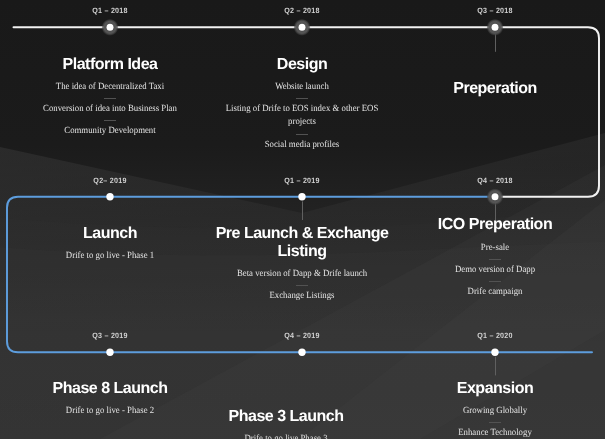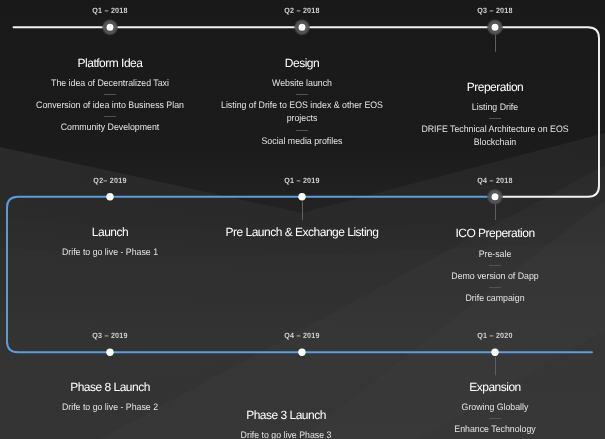--- a/index.html
+++ b/index.html
@@ -8,22 +8,22 @@
        font-family:"Liberation Sans",sans-serif;color:#fff;
        -webkit-font-smoothing:antialiased;text-rendering:geometricPrecision;}
   #stage{position:relative;width:605px;height:439px;overflow:hidden;
          background:#4d7c0f;}
   .bg-layer{position:absolute;left:0;top:0;width:605px;height:439px;}
   svg.track{position:absolute;left:0;top:0;width:605px;height:439px;}
   .qlabel{position:absolute;font-size:7.7px;font-weight:700;letter-spacing:0.25px;
           color:#d2d2d2;text-align:center;white-space:nowrap;top:0;
           transform:translateX(-50%) scaleX(0.93);}
   .col{position:absolute;text-align:center;transform:translateX(-50%);width:180px;}
-  .col .title{margin:0 0 7.5px 0;font-size:12px;font-weight:400;color:#fff;letter-spacing:-0.5px;}
-  .col ul{margin:0;padding:0;list-style:none;}
+  .col .title{margin:0 0 7.5px 0;font-size:16px;font-weight:700;color:#fff;letter-spacing:-0.5px;}
+  .col ul{margin:0;padding:0;list-style:none;font-family:Liberation Serif, serif;}
   .col li{font-size:9.45px;color:#e4e4e4;line-height:13.1px;font-weight:400;letter-spacing:0px;transform:scaleX(0.93);transform-origin:center;}
   .sep{width:12px;height:1px;background:#525252;margin:4px auto 4px;}
 </style>
 </head>
 <body>
 
 <div id="stage">
   <svg class="bg-layer" viewBox="0 0 605 439" preserveAspectRatio="none">
     <defs>
       <linearGradient id="gv" x1="0" y1="0" x2="0" y2="1">
@@ -96,39 +96,39 @@
           <li>Website launch</li>
           <div class="sep"></div>
           <li>Listing of Drife to EOS index &amp; other EOS projects</li>
           <div class="sep"></div>
           <li>Social media profiles</li>
         </ul>
       </div>
       <div class="qlabel" style="left: 495px; top: 6.3px;">Q3 – 2018</div>
       <div class="col" style="left: 495px; top: 55.8px; margin-top: 24px;">
         <div class="title">Preperation</div>
-        <ul>
-          <li>Listing Drife</li>
-          <div class="sep"></div>
-          <li>DRIFE Technical Architecture on EOS Blockchain</li>
-        </ul>
       </div>
       <div class="qlabel" style="left: 110px; top: 175.8px;">Q2– 2019</div>
       <div class="col" style="left: 110px; top: 224.5px;">
         <div class="title">Launch</div>
         <ul>
           <li>Drife to go live - Phase 1</li>
         </ul>
       </div>
       <div class="qlabel" style="left: 302px; top: 175.8px;">Q1 – 2019</div>
       <div class="col" style="left: 302px; top: 224.5px;">
         <div class="title">Pre Launch &amp; Exchange Listing</div>
+        <ul>
+          <li>Beta version of Dapp &amp; Drife launch</li>
+          <div class="sep"></div>
+          <li>Exchange Listings</li>
+        </ul>
       </div>
       <div class="qlabel" style="left: 495px; top: 175.8px;">Q4 – 2018</div>
-      <div class="col" style="left: 495px; top: 226px;">
+      <div class="col" style="left: 495px; top: 216px;">
         <div class="title">ICO Preperation</div>
         <ul>
           <li>Pre-sale</li>
           <div class="sep"></div>
           <li>Demo version of Dapp</li>
           <div class="sep"></div>
           <li>Drife campaign</li>
         </ul>
       </div>
       <div class="qlabel" style="left: 110px; top: 331.2px;">Q3 – 2019</div>

